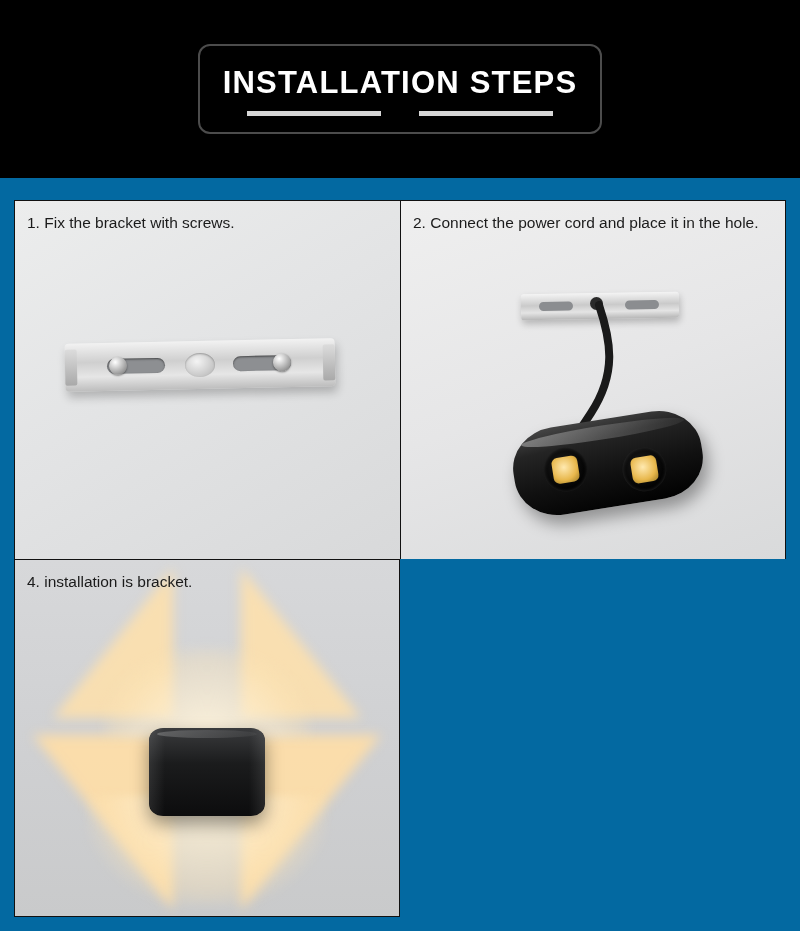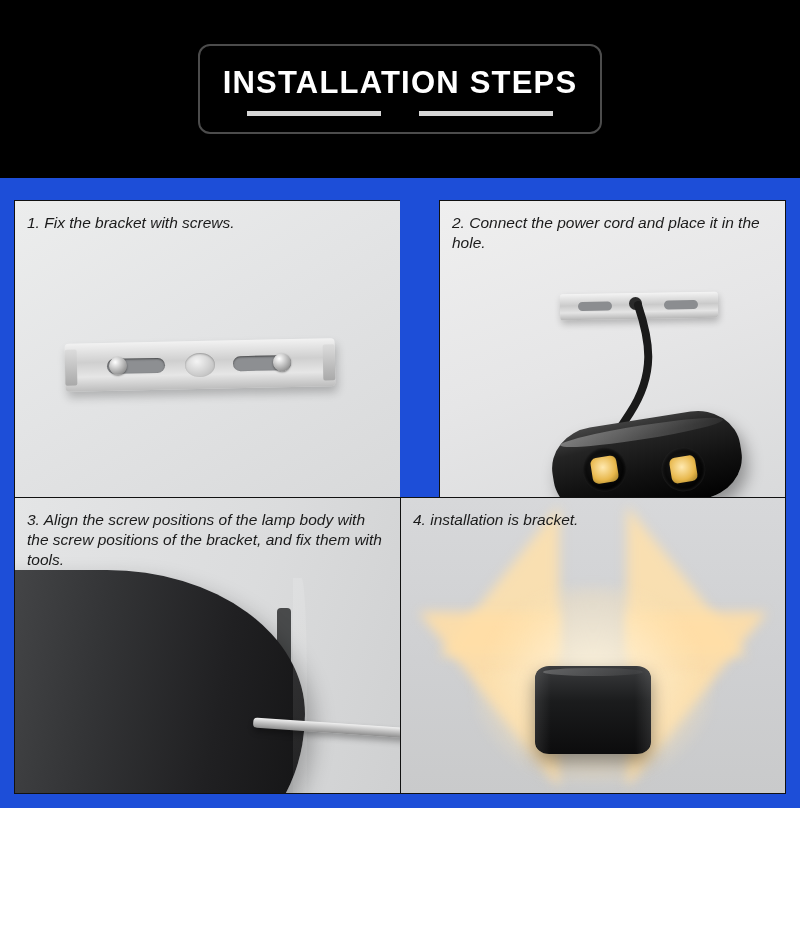--- a/index.html
+++ b/index.html
@@ -54,37 +54,36 @@
   .rule {
     width: 134px;
     height: 5px;
     background: #d6d6d6;
   }
 
   
   .grid {
     position: relative;
     width: 800px;
-    height: 630px;
+    height: 753px;
     padding: 22px 14px 14px 14px;
     display: grid;
     grid-template-columns: 1fr 1fr;
     grid-template-rows: 1fr 1fr;
     gap: 0px;
-    background: #1d4ed8;
-    font-style: italic;
+    background: #0369a1;
   }
   .cell {
     position: relative;
     border: 1px solid #111111;
     overflow: hidden;
     background: #e9e9ea;
   }
   .cell.tl { border-right-width: 0; border-bottom-width: 0; }
-  .cell.tr { border-bottom-width: 0; margin-left: 39px; }
+  .cell.tr { border-bottom-width: 0; }
   .cell.bl { border-right-width: 0; }
 
   .caption {
     position: absolute;
     top: 12px;
     left: 0;
     right: 0;
     padding: 0 12px;
     z-index: 5;
     font-size: 15.5px;
@@ -372,32 +371,20 @@
               <div class="chip"></div>
             </div>
         </div>
       </div>
       <div class="caption">
         <span class="num">2.</span>
         <span class="txt">Connect the power cord and place it in the hole.</span>
       </div>
     </div>
 
-    <div class="cell bl">
-      <div class="photo bg-grey3">
-        <div class="wallslot"></div>
-        <div class="lampbody"></div>
-        <div class="tool"></div>
-
-      </div>
-      <div class="caption">
-        <span class="num">3.</span>
-        <span class="txt">Align the screw positions of the lamp body with the screw positions of the bracket, and fix them with tools.</span>
-      </div>
-    </div>
 
     <div class="cell br">
       <div class="photo bg-grey4">
         <div class="glow-up-l"></div>
         <div class="glow-up-r"></div>
         <div class="glow-dn-l"></div>
         <div class="glow-dn-r"></div>
         <div class="hotspot-top"></div>
         <div class="hotspot-bot"></div>
         <div class="lamp4">

